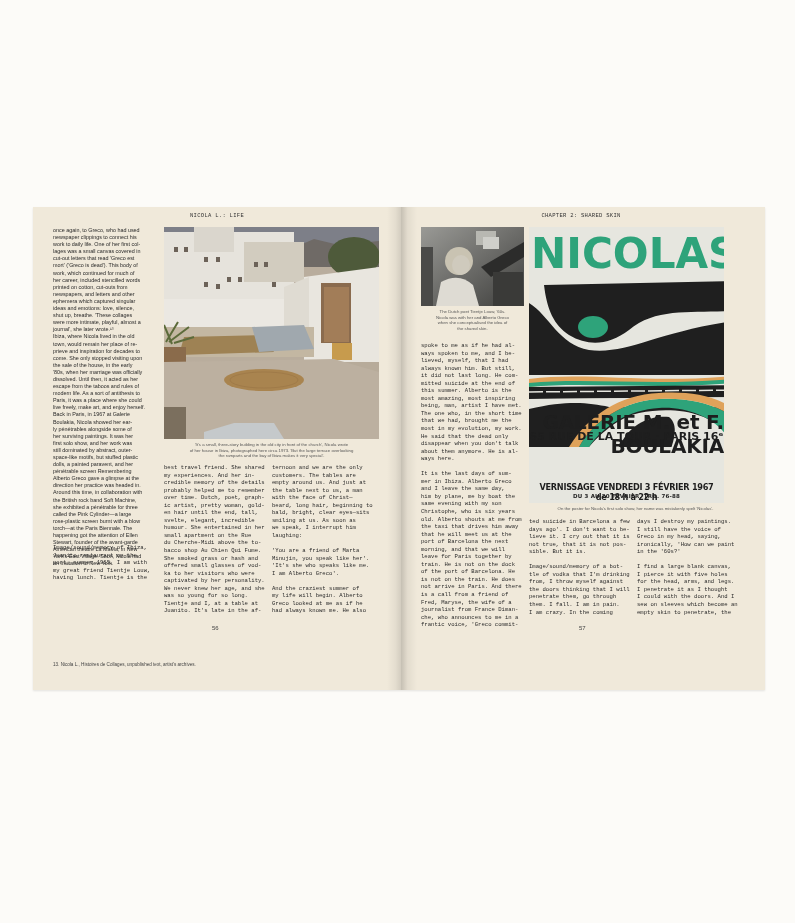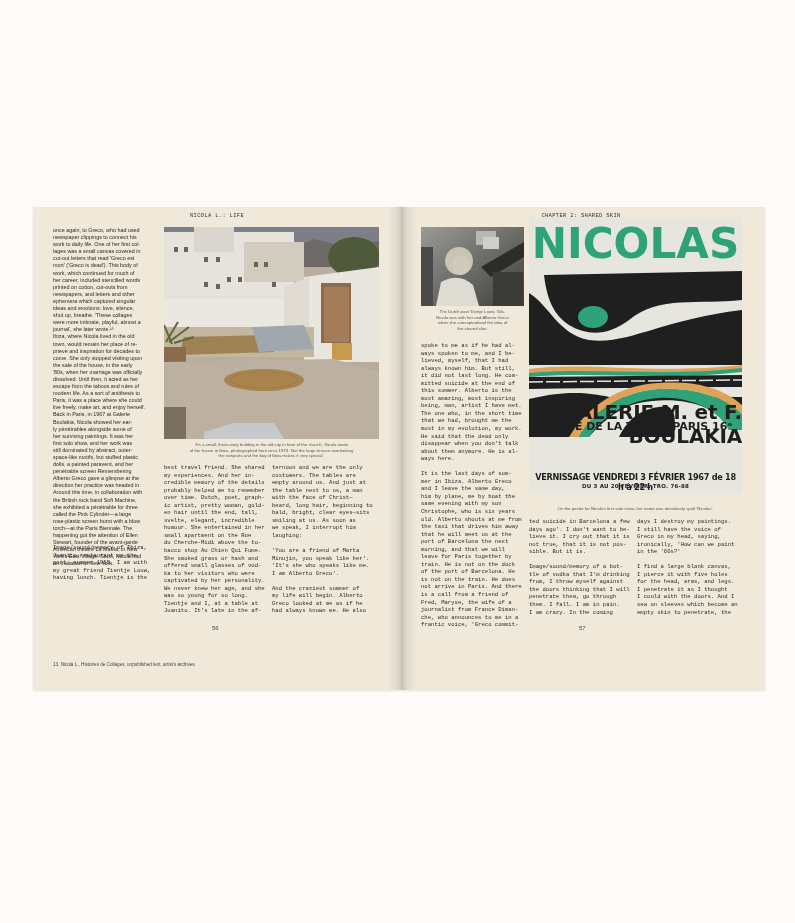--- a/index.html
+++ b/index.html
@@ -55,21 +55,21 @@
     overflow: hidden; background: #b7b0a6;
   }
   .photo-ibiza svg, .photo-louw svg, .poster svg { display: block; }
   
   .photo-louw {
     position: absolute; left: 20px; top: 20px; width: 103px; height: 79px;
     overflow: hidden; background: #555;
   }
   
   .poster {
-    position: absolute; left: 128px; top: 10px; width: 213px; height: 276px;
+    position: absolute; left: 128px; top: 20px; width: 195px; height: 276px;
     background: #e6e6df; overflow: hidden;
   }
   .poster-title {
     position: absolute; left: 0; top: 4px; width: 100%; text-align: center;
     font-family: "DejaVu Sans", sans-serif; font-weight: bold; font-size: 43px;
     letter-spacing: 0px; color: #2ea37a; line-height: 44px;
     transform: scaleX(0.98);
   }
   .poster-gallery {
     position: absolute; left: 0; width: 100%; text-align: center;

